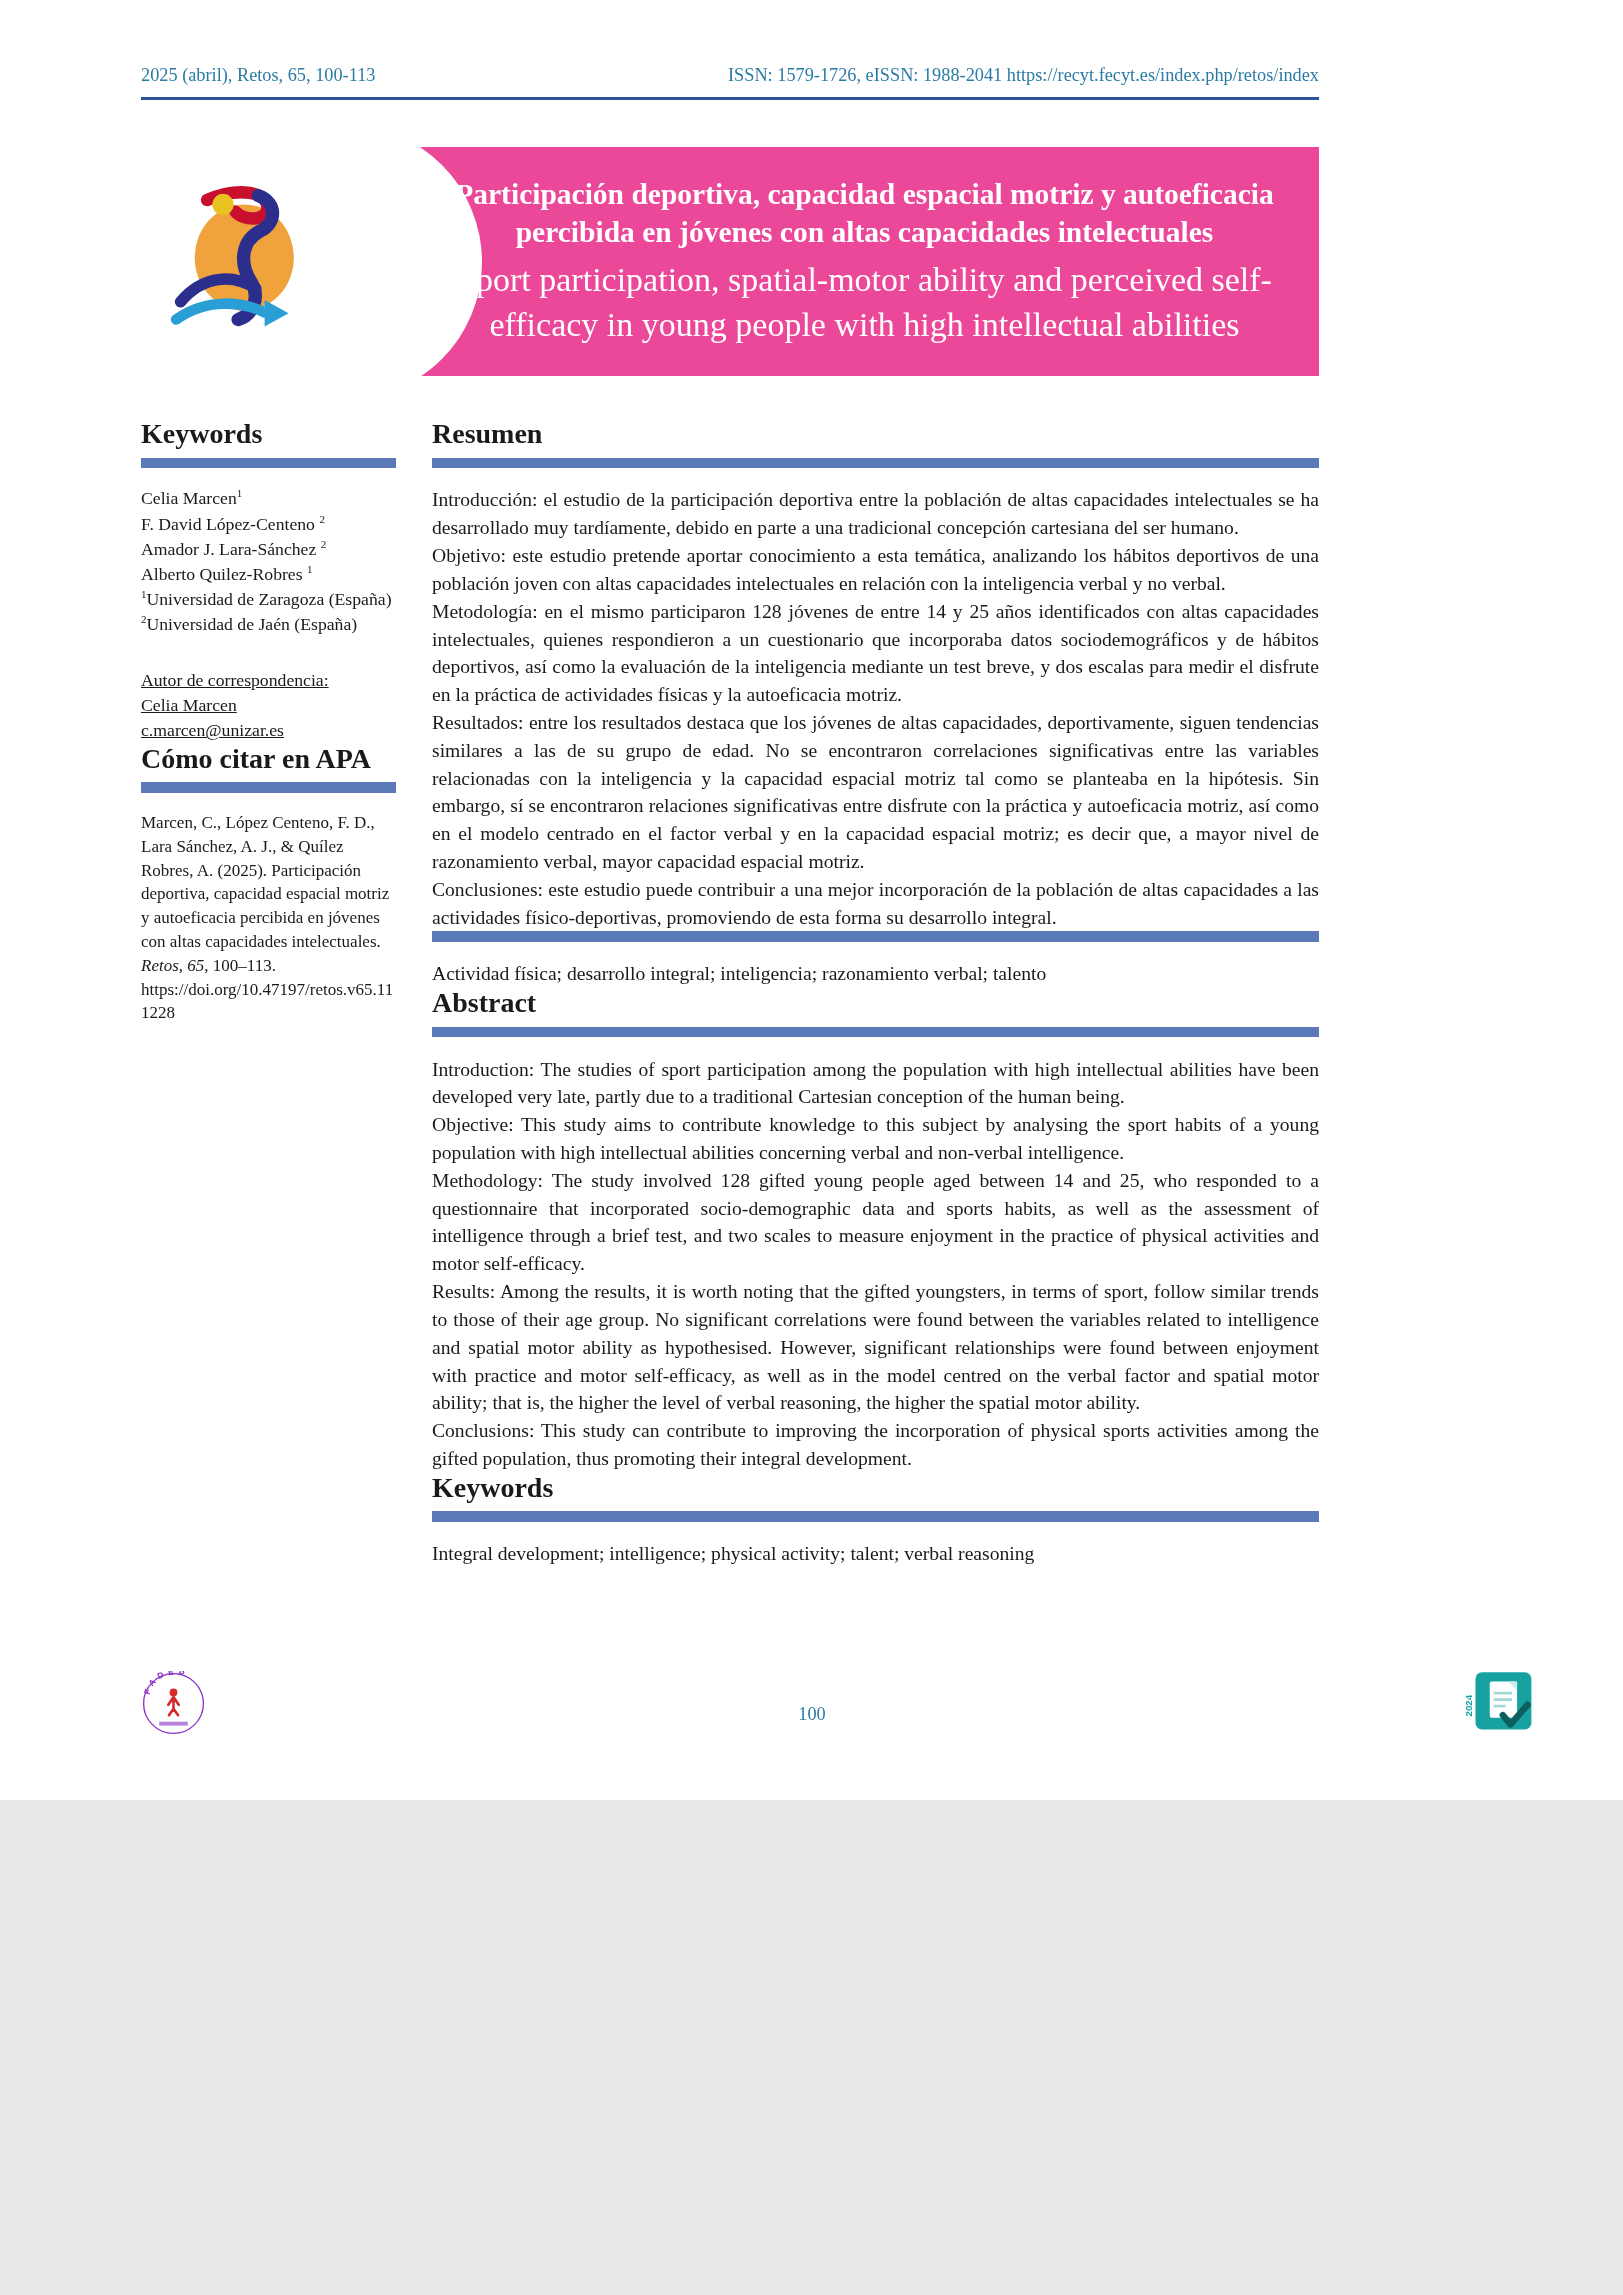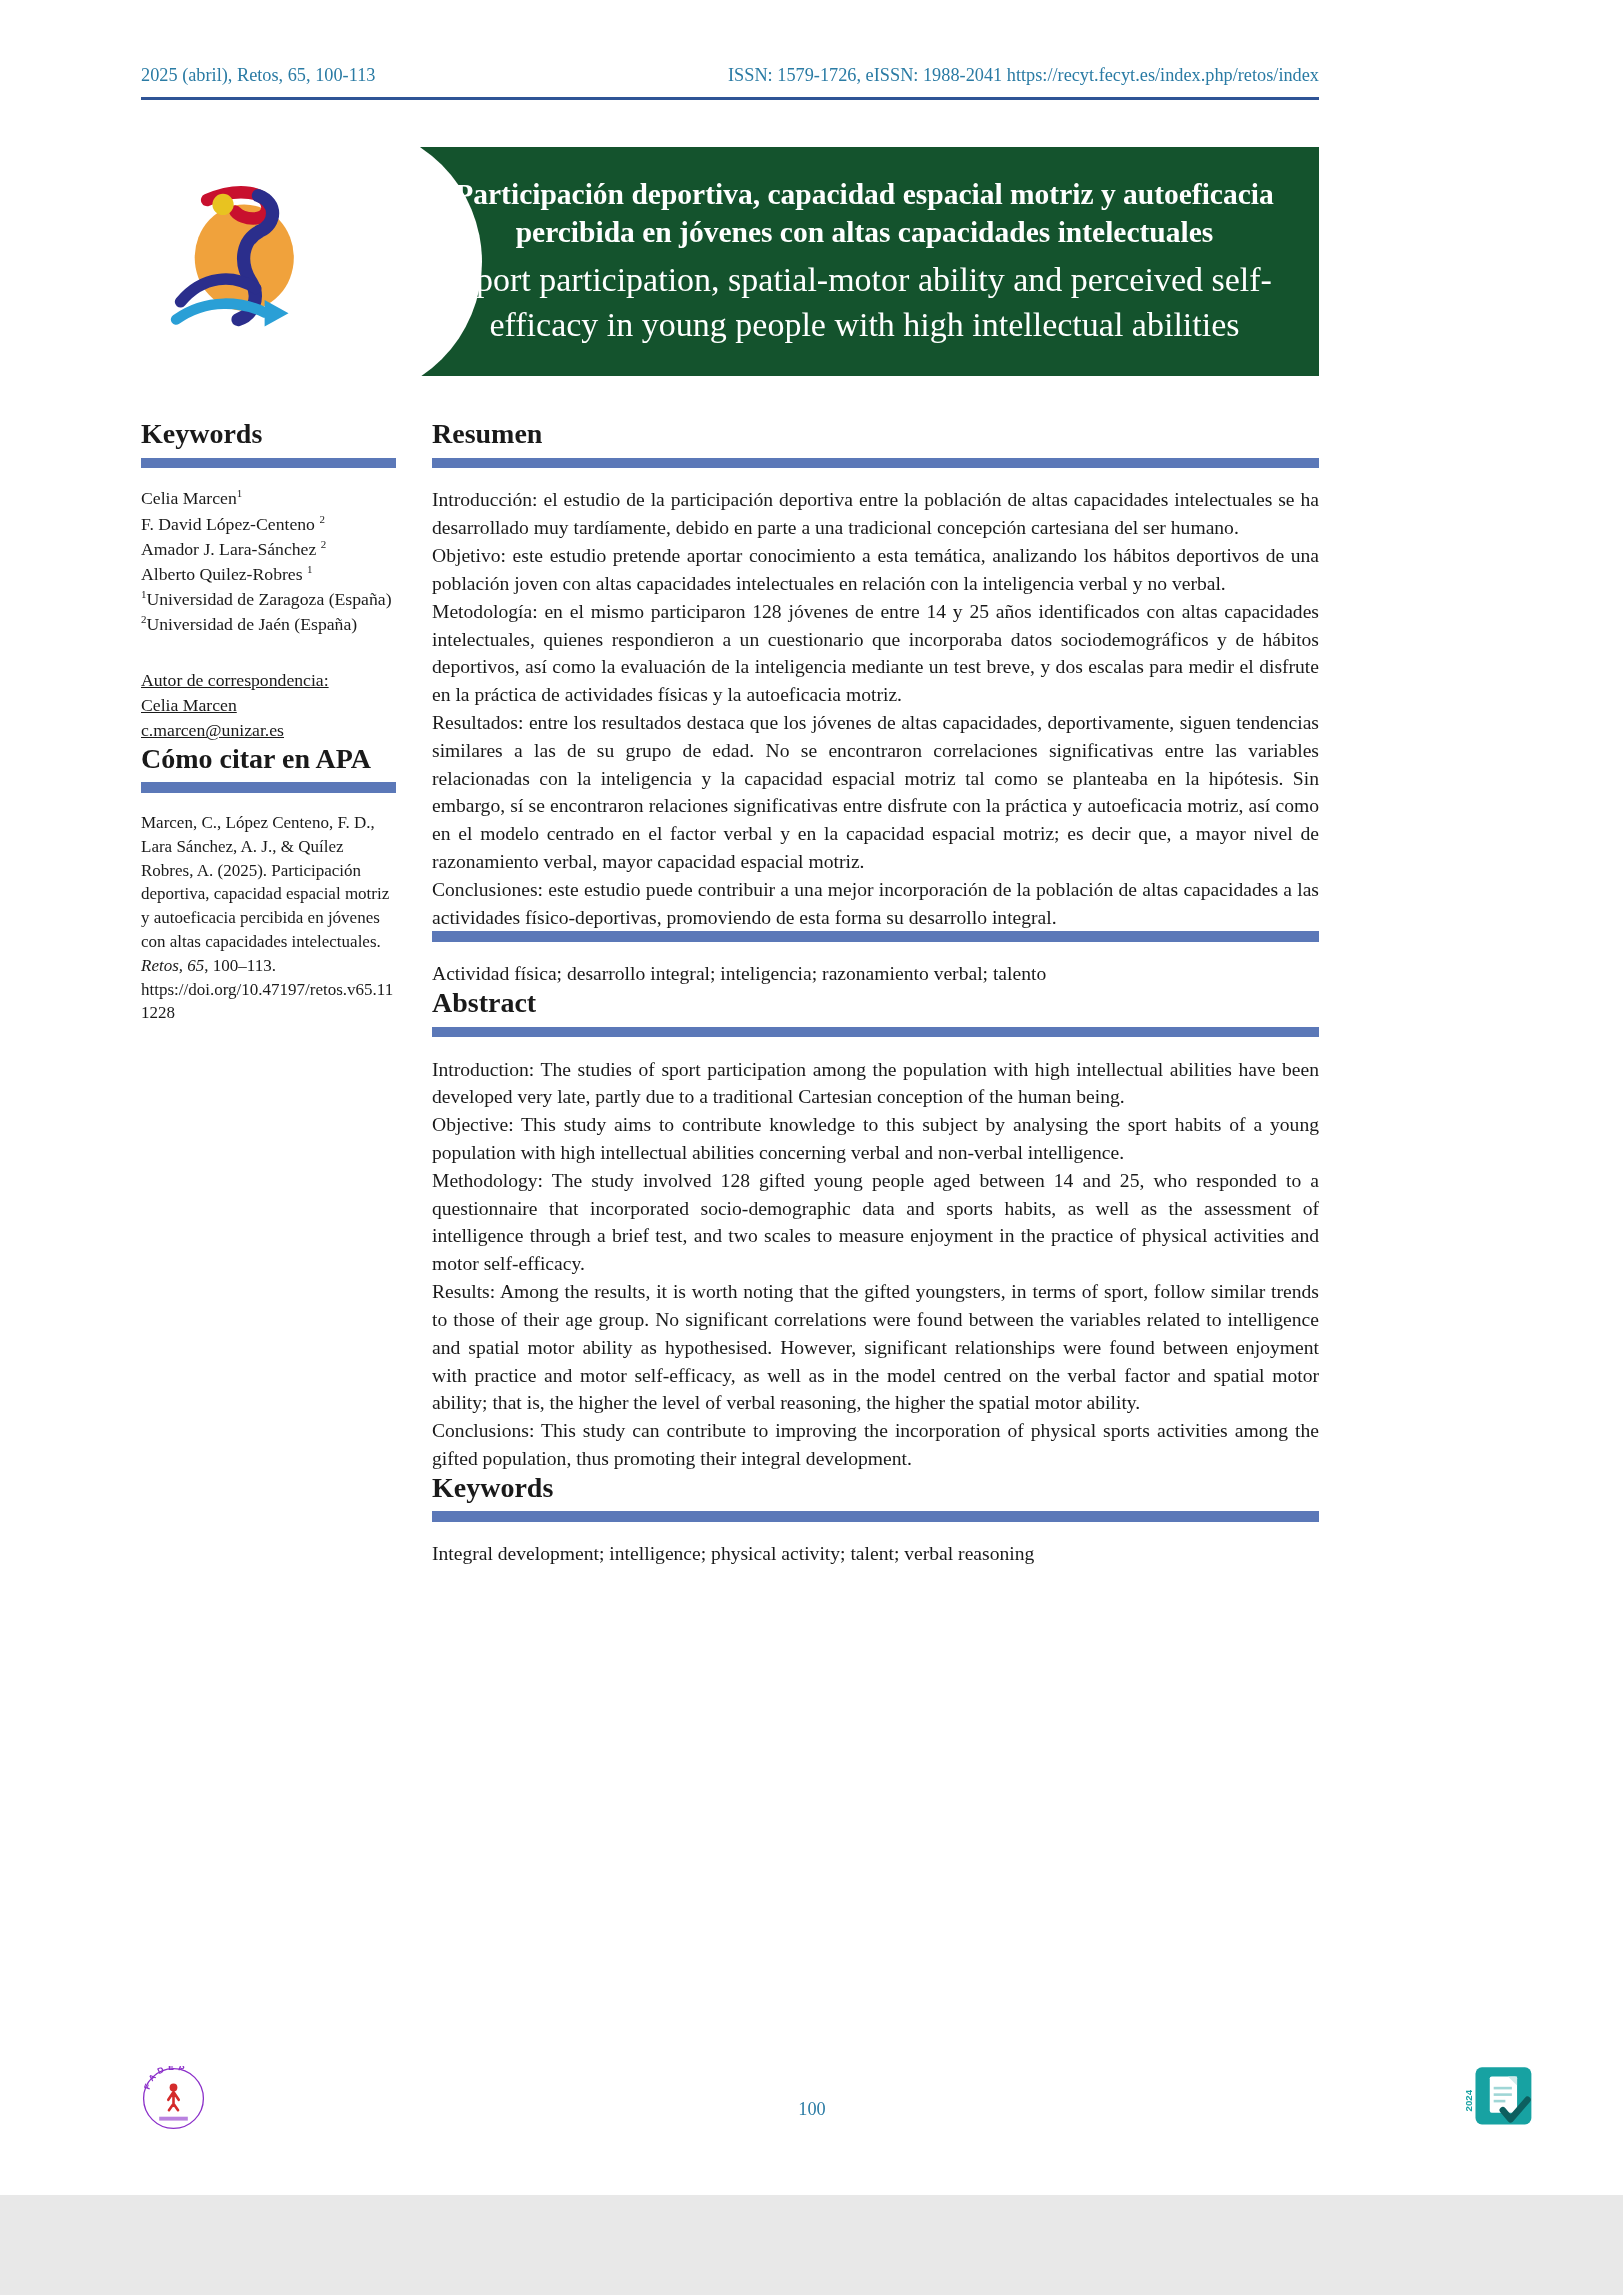--- a/index.html
+++ b/index.html
@@ -1,34 +1,34 @@
 <!DOCTYPE html>
 <html style="font-size:10.5px"><head>
 <meta charset="utf-8">
 <style>
   html,body{margin:0;padding:0;background:#e8e8e8;}
   .page{
-    width:1623px;height:2195px;position:relative;background:#ffffff;
+    width:1623px;height:1800px;position:relative;background:#ffffff;
     font-family:"Liberation Serif", serif;color:#1a1a1a;overflow:hidden;
     margin:0 auto;
   }
   
   .top-header{
     position:absolute;top:65px;left:141px;width:1178px;
     display:flex;justify-content:space-between;align-items:flex-end;
     font-size:18.3px;color:#2a7ba4;padding-bottom:10.5px;border-bottom:3.3px solid #2f5496;
   }
   
   .banner-row{
     position:absolute;top:147px;left:141px;width:1178px;height:229px;
     display:flex;align-items:stretch;
   }
   .logo-box{width:203px;flex:none;display:flex;align-items:center;justify-content:center;position:relative;z-index:3;}
   .banner{
-    flex:1;background:#14532d;position:relative;overflow:hidden;color:#fff;
+    flex:1;background:#ec4899;position:relative;overflow:hidden;color:#fff;
     display:flex;flex-direction:column;justify-content:center;
     padding:15.7px 39px 15.7px 105px;text-align:center;
   }
   .banner::before{
     content:"";position:absolute;left:-137px;top:50%;transform:translateY(-50%);
     width:275px;height:275px;border-radius:50%;background:#ffffff;
   }
   .banner-inner{position:relative;z-index:1;}
   .banner-title-es{font-size:29.5px;font-weight:bold;line-height:1.28;margin:0;}
   .banner-title-en{font-size:34px;line-height:1.3;margin:6.5px 0 0;}

